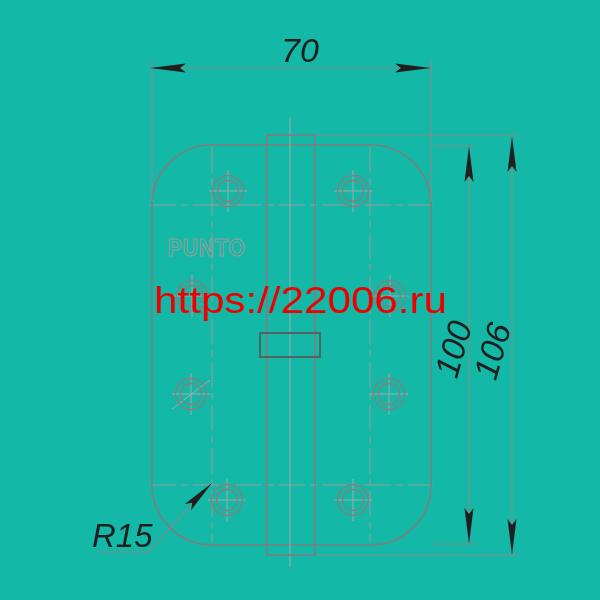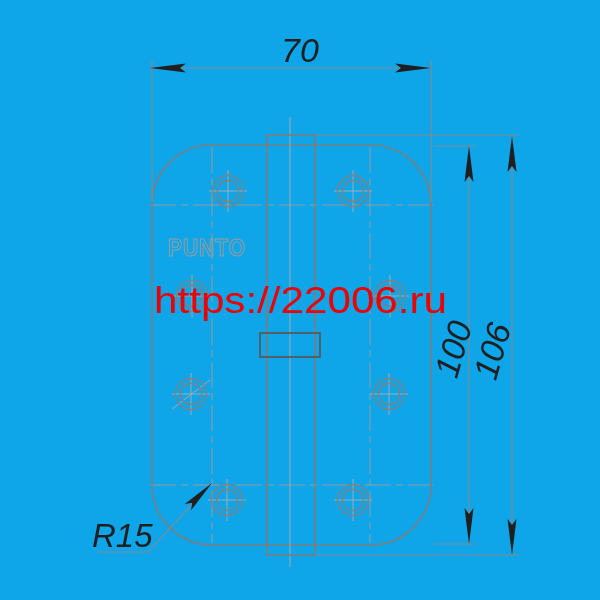--- a/index.html
+++ b/index.html
@@ -1,16 +1,16 @@
 <!DOCTYPE html>
 <html><head>
 <meta charset="utf-8">
 <style>
   html,body{margin:0;padding:0;background:#ffffff;}
-  .stage{position:relative;width:600px;height:600px;background:#0ea5e9;overflow:hidden;
+  .stage{position:relative;width:600px;height:600px;background:#14b8a6;overflow:hidden;
          font-family:"Liberation Sans", sans-serif;}
   svg{position:absolute;left:0;top:0;}
   .outline{stroke:#7e7e7e;stroke-width:1.6;fill:none;}
   .outline-dark{stroke:#5a5a5a;stroke-width:1.8;fill:none;}
   .hole{stroke:#818181;stroke-width:1.3;fill:none;}
   .thin{stroke:#a9a9a9;stroke-width:1;fill:none;}
   .chain{stroke:#9b9b9b;stroke-width:1;fill:none;stroke-dasharray:26 5 7 5;}
   .dimline{stroke:#8a8a8a;stroke-width:1.1;fill:none;}
   .arrow{fill:#1f1f1f;stroke:none;}
   .dimtext{fill:#1f1f1f;font-style:italic;font-size:34px;}

